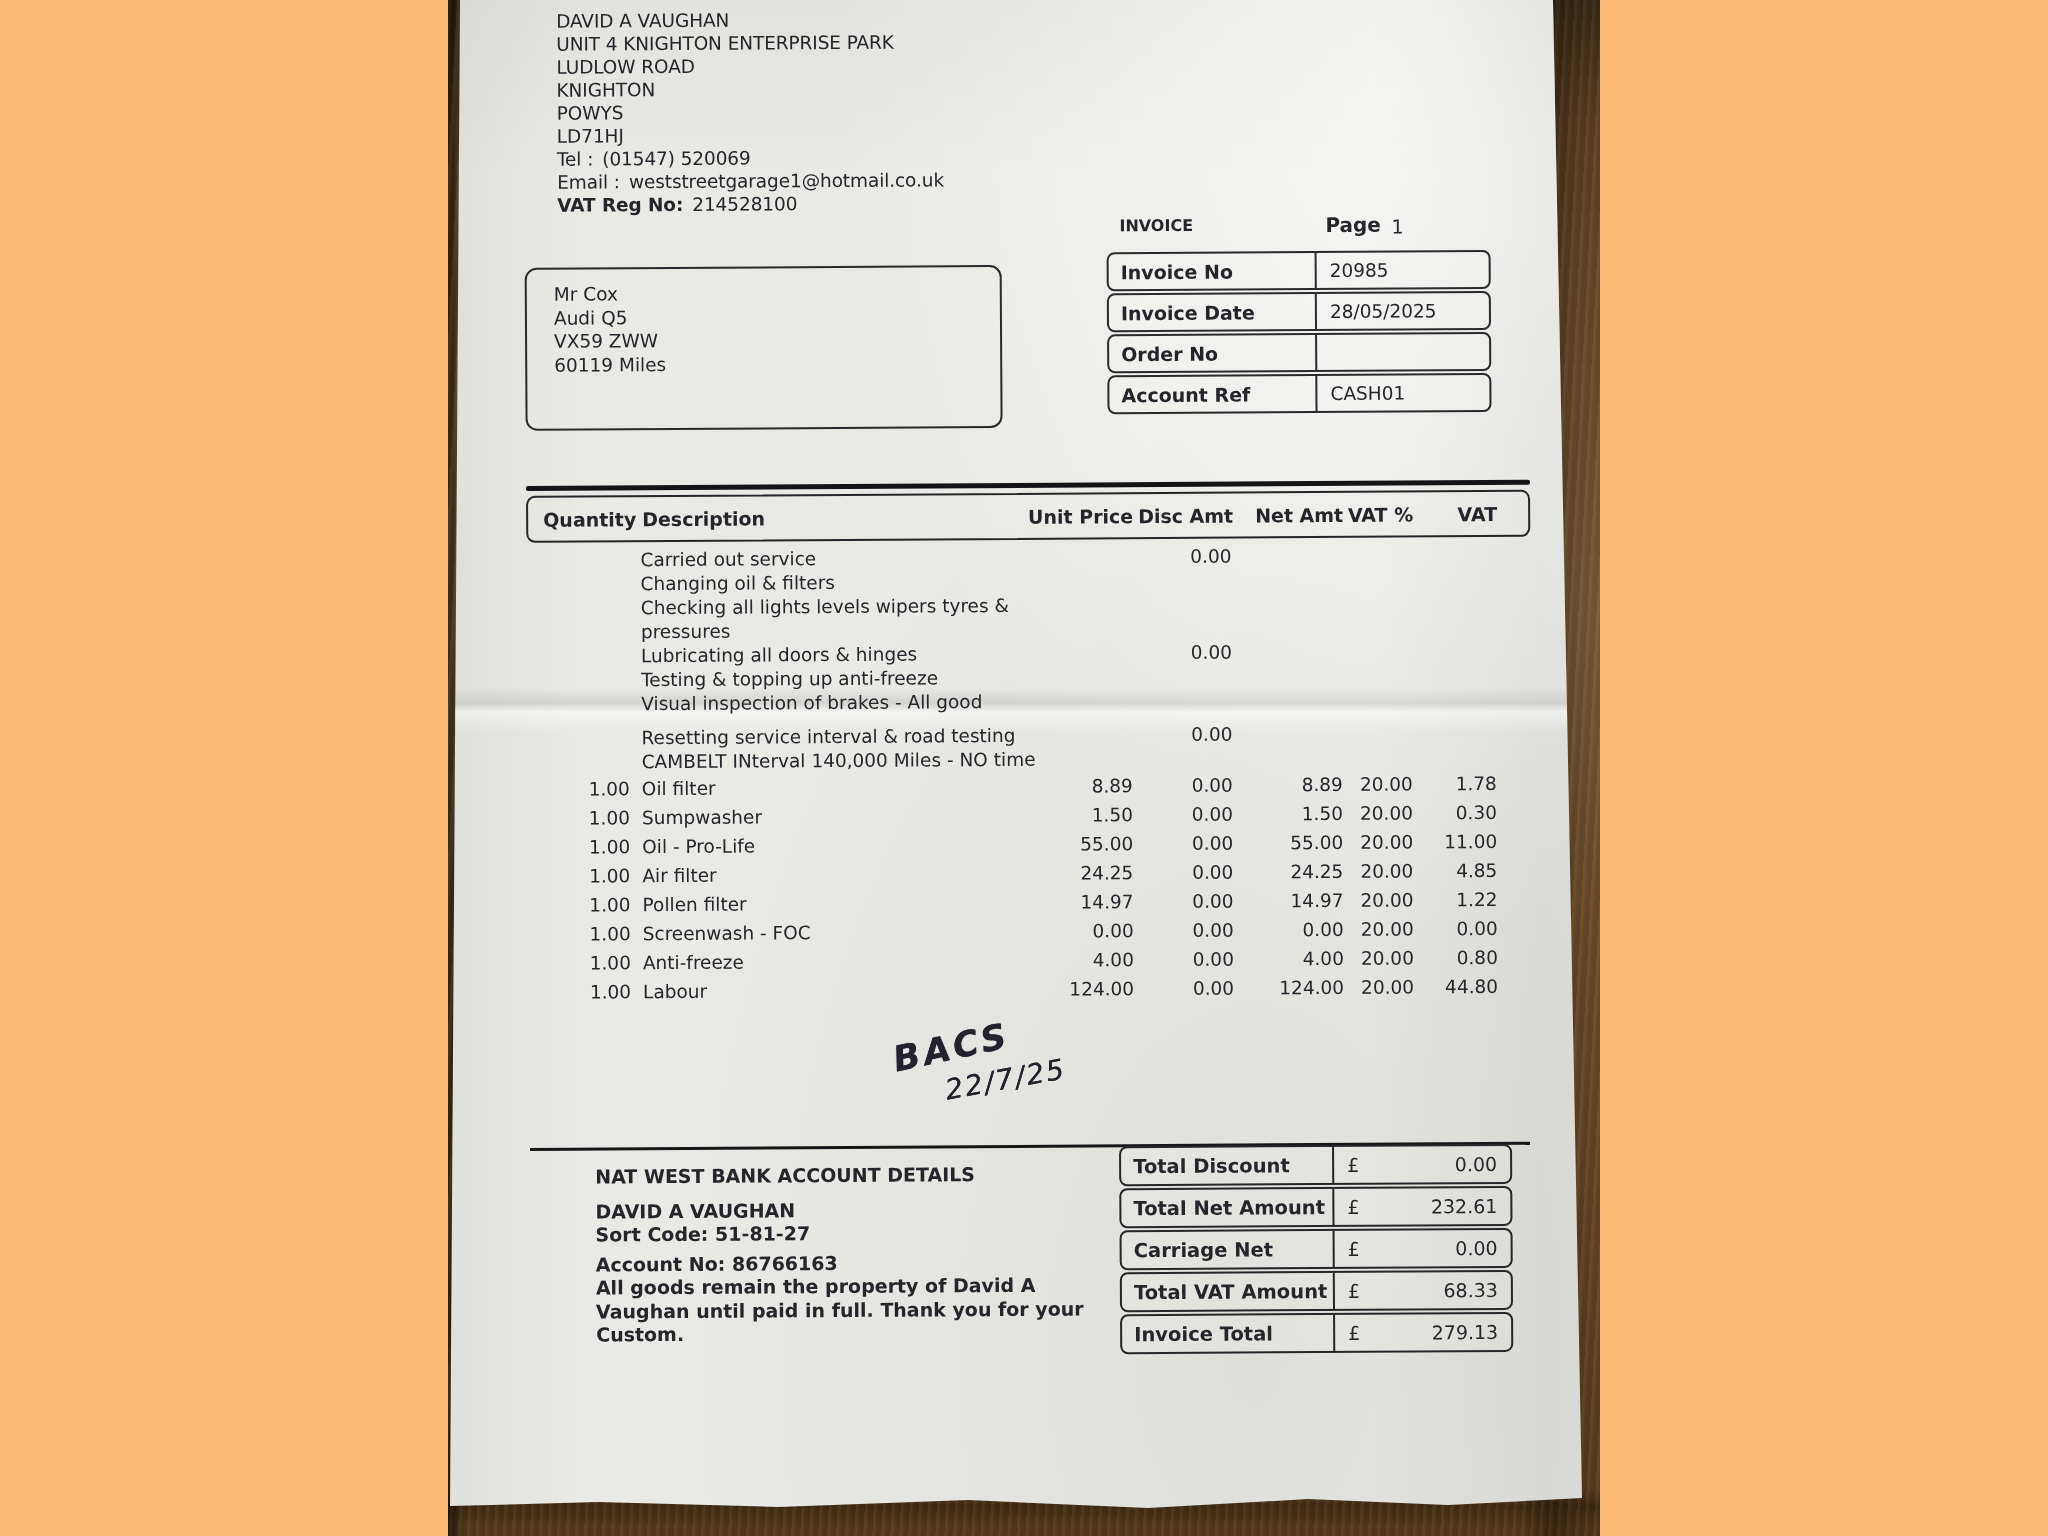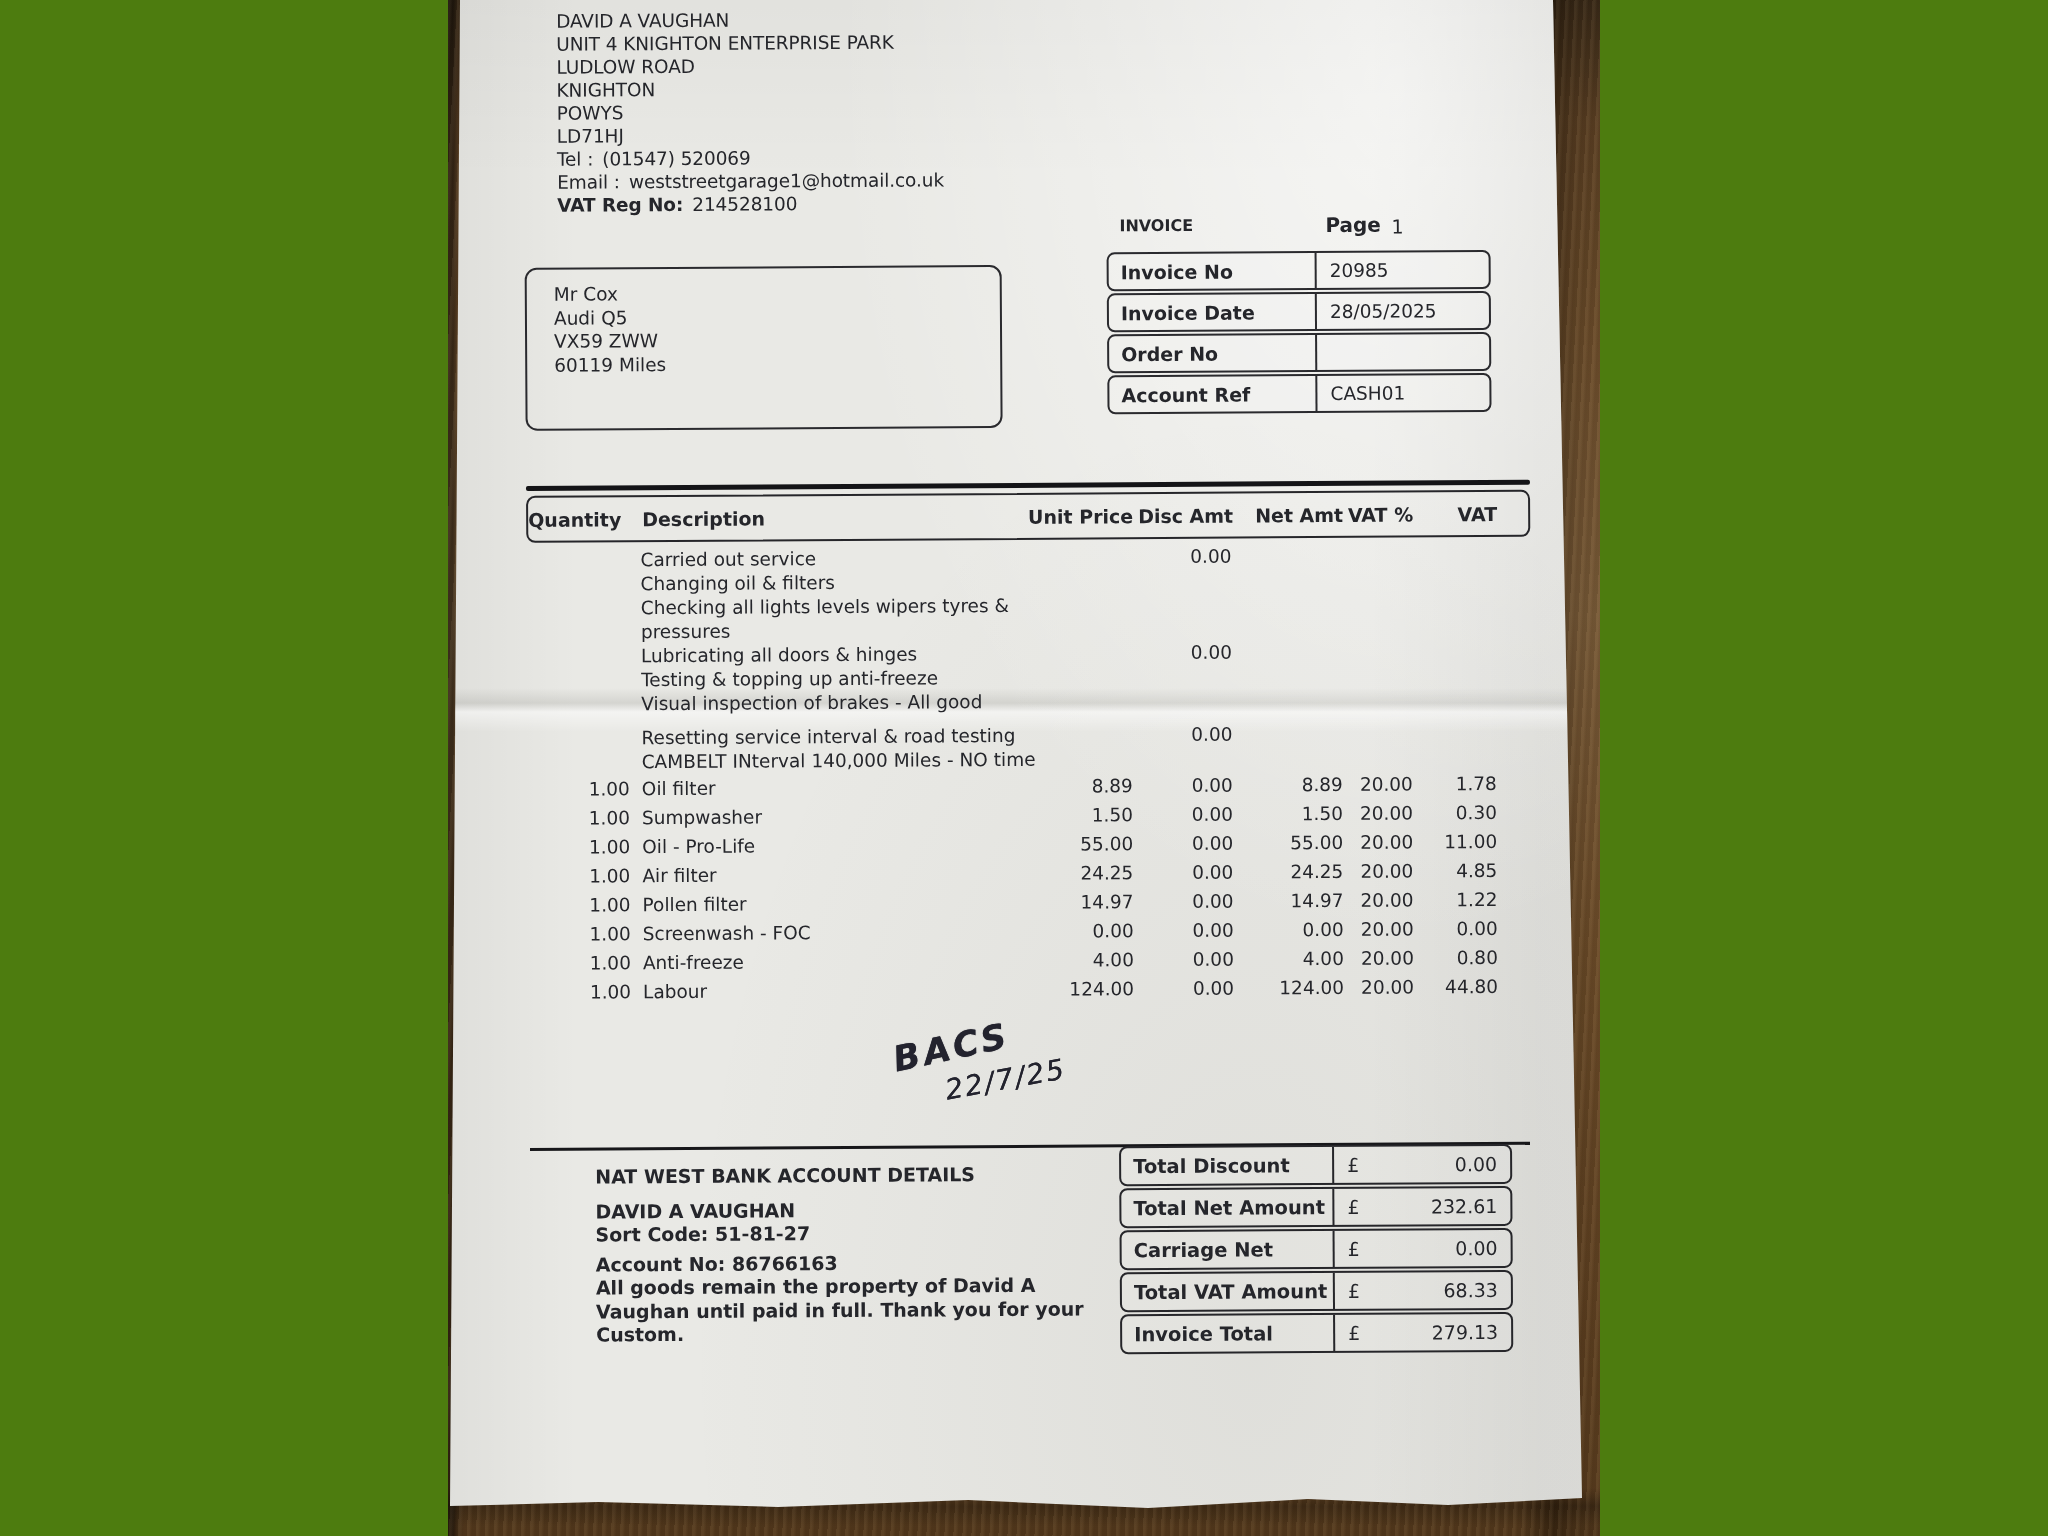--- a/index.html
+++ b/index.html
@@ -1,18 +1,18 @@
 <!DOCTYPE html>
 <html><head>
 <meta charset="utf-8">
 <style>
   html,body{margin:0;padding:0;}
   body{width:2048px;height:1536px;overflow:hidden;background:#f3f1ec;
        font-family:"DejaVu Sans","Liberation Sans",sans-serif;}
-  #canvas{position:relative;width:2048px;height:1536px;background:#4d7c0f;}
+  #canvas{position:relative;width:2048px;height:1536px;background:#fdba74;}
 
   
   #photo{position:absolute;left:448px;top:0;width:1152px;height:1536px;overflow:hidden;
     background:
       repeating-linear-gradient(93deg, rgba(255,228,185,0.06) 0 2px, rgba(0,0,0,0.05) 5px 9px),
       linear-gradient(90deg, rgba(0,0,0,0.5) 0 5px, rgba(0,0,0,0.22) 9px, rgba(0,0,0,0) 16px),
       linear-gradient(90deg, rgba(10,5,0,0) 1072px, rgba(15,8,0,0.38) 1106px, rgba(15,8,0,0.15) 1128px, rgba(15,8,0,0.05) 1152px),
       linear-gradient(180deg, rgba(0,0,0,0) 1488px, rgba(0,0,0,0.32) 1506px, rgba(0,0,0,0.1) 1526px),
       linear-gradient(180deg, #3a2a18 0%, #5d4124 8%, #6f4f2c 22%, #7d5e3a 40%, #6f4e2a 62%, #654524 80%, #5a3d1e 100%);
   }
@@ -58,21 +58,21 @@
   #customer{left:75px;top:268px;width:477px;height:163px;box-sizing:border-box;
     border:2px solid #2a2a2e;border-radius:12px;}
   #customer .inner{padding:13px 0 0 27px;font-size:18.5px;line-height:23.5px;}
 
   
   #topline{left:75px;top:486px;width:1004px;height:5px;background:#141417;border-radius:2px;}
   .grid7{display:grid;grid-template-columns:102px 393px 110px 100px 110px 70px 84px;
     box-sizing:border-box;padding-right:33px;}
   #items-head{left:75px;top:496px;width:1004px;height:47px;border:2px solid #26262a;border-radius:9px;
     align-items:center;font-weight:bold;font-size:19px;white-space:nowrap;}
-  #items-head .h-qty{padding-left:0;}
+  #items-head .h-qty{padding-left:15px;}
   #items-head .h-desc{padding-left:12px;}
   .r{text-align:right;}
   #items-rows{left:75px;top:550px;width:1004px;font-size:18.5px;}
   .item-row{align-items:start;white-space:nowrap;}
   .item-row.descrow{height:24px;}
   .item-row.priced{height:29px;padding-top:3px;}
   .item-row.gap{margin-top:10px;}
   .item-row .c-qty{text-align:right;}
   .item-row .c-desc{padding-left:12px;}
 

